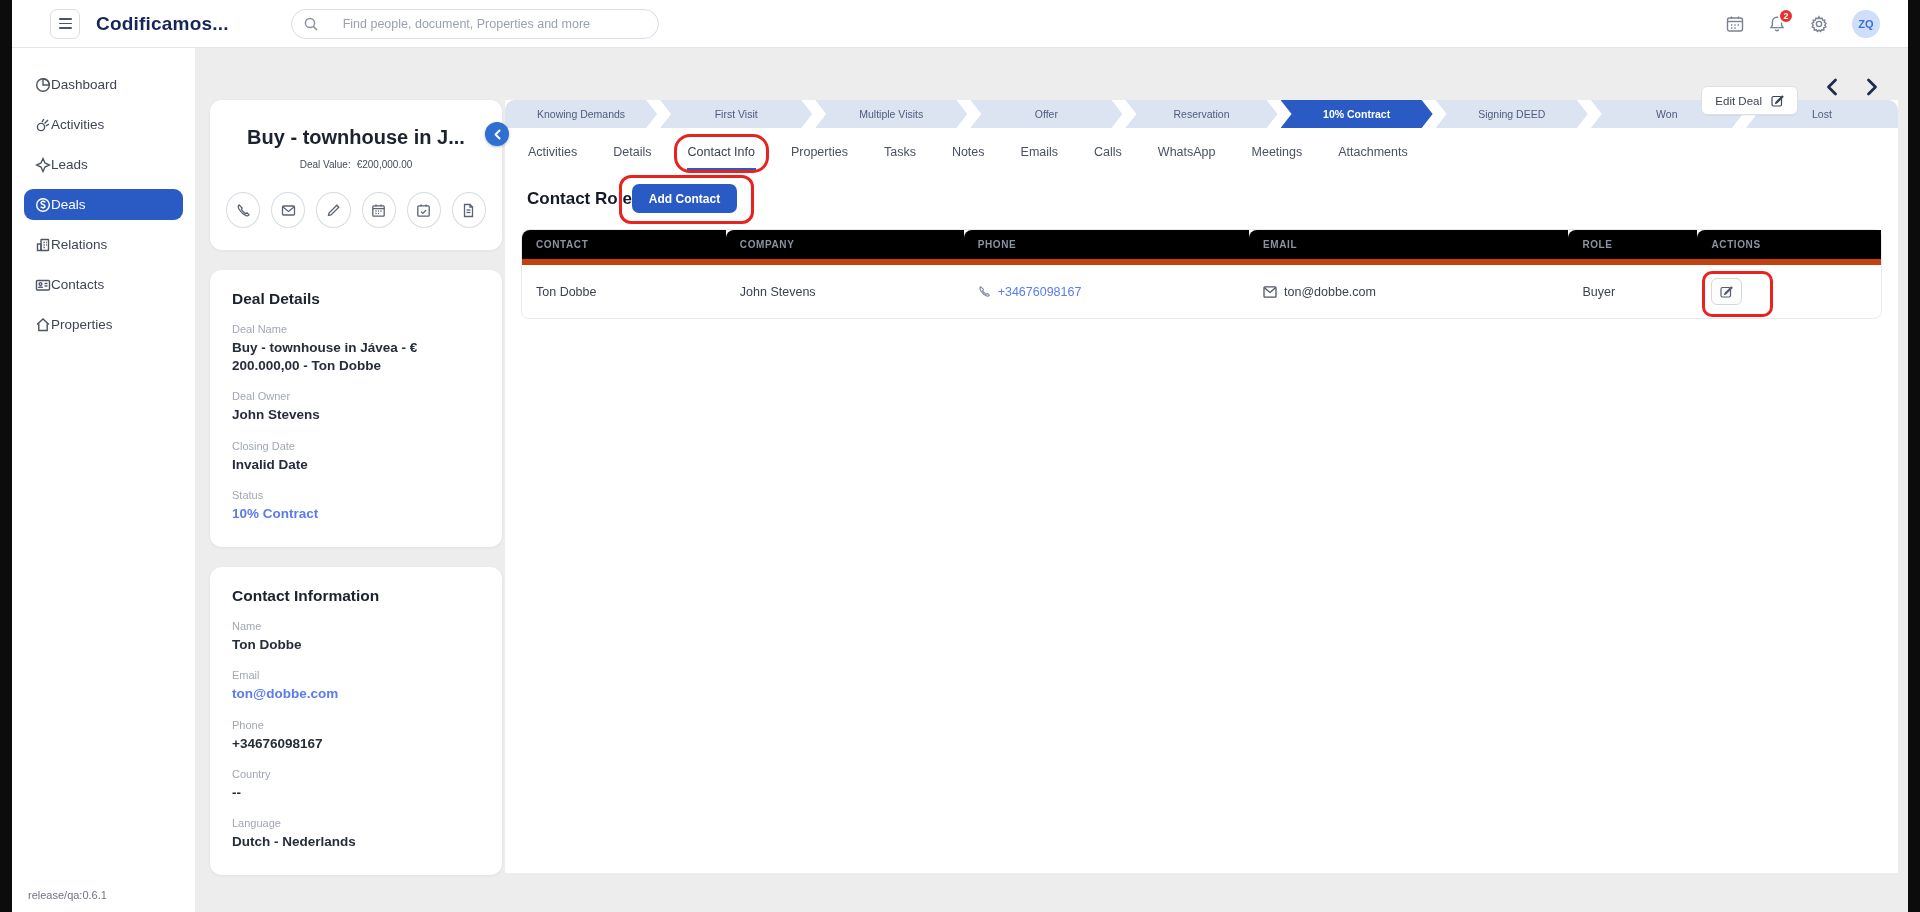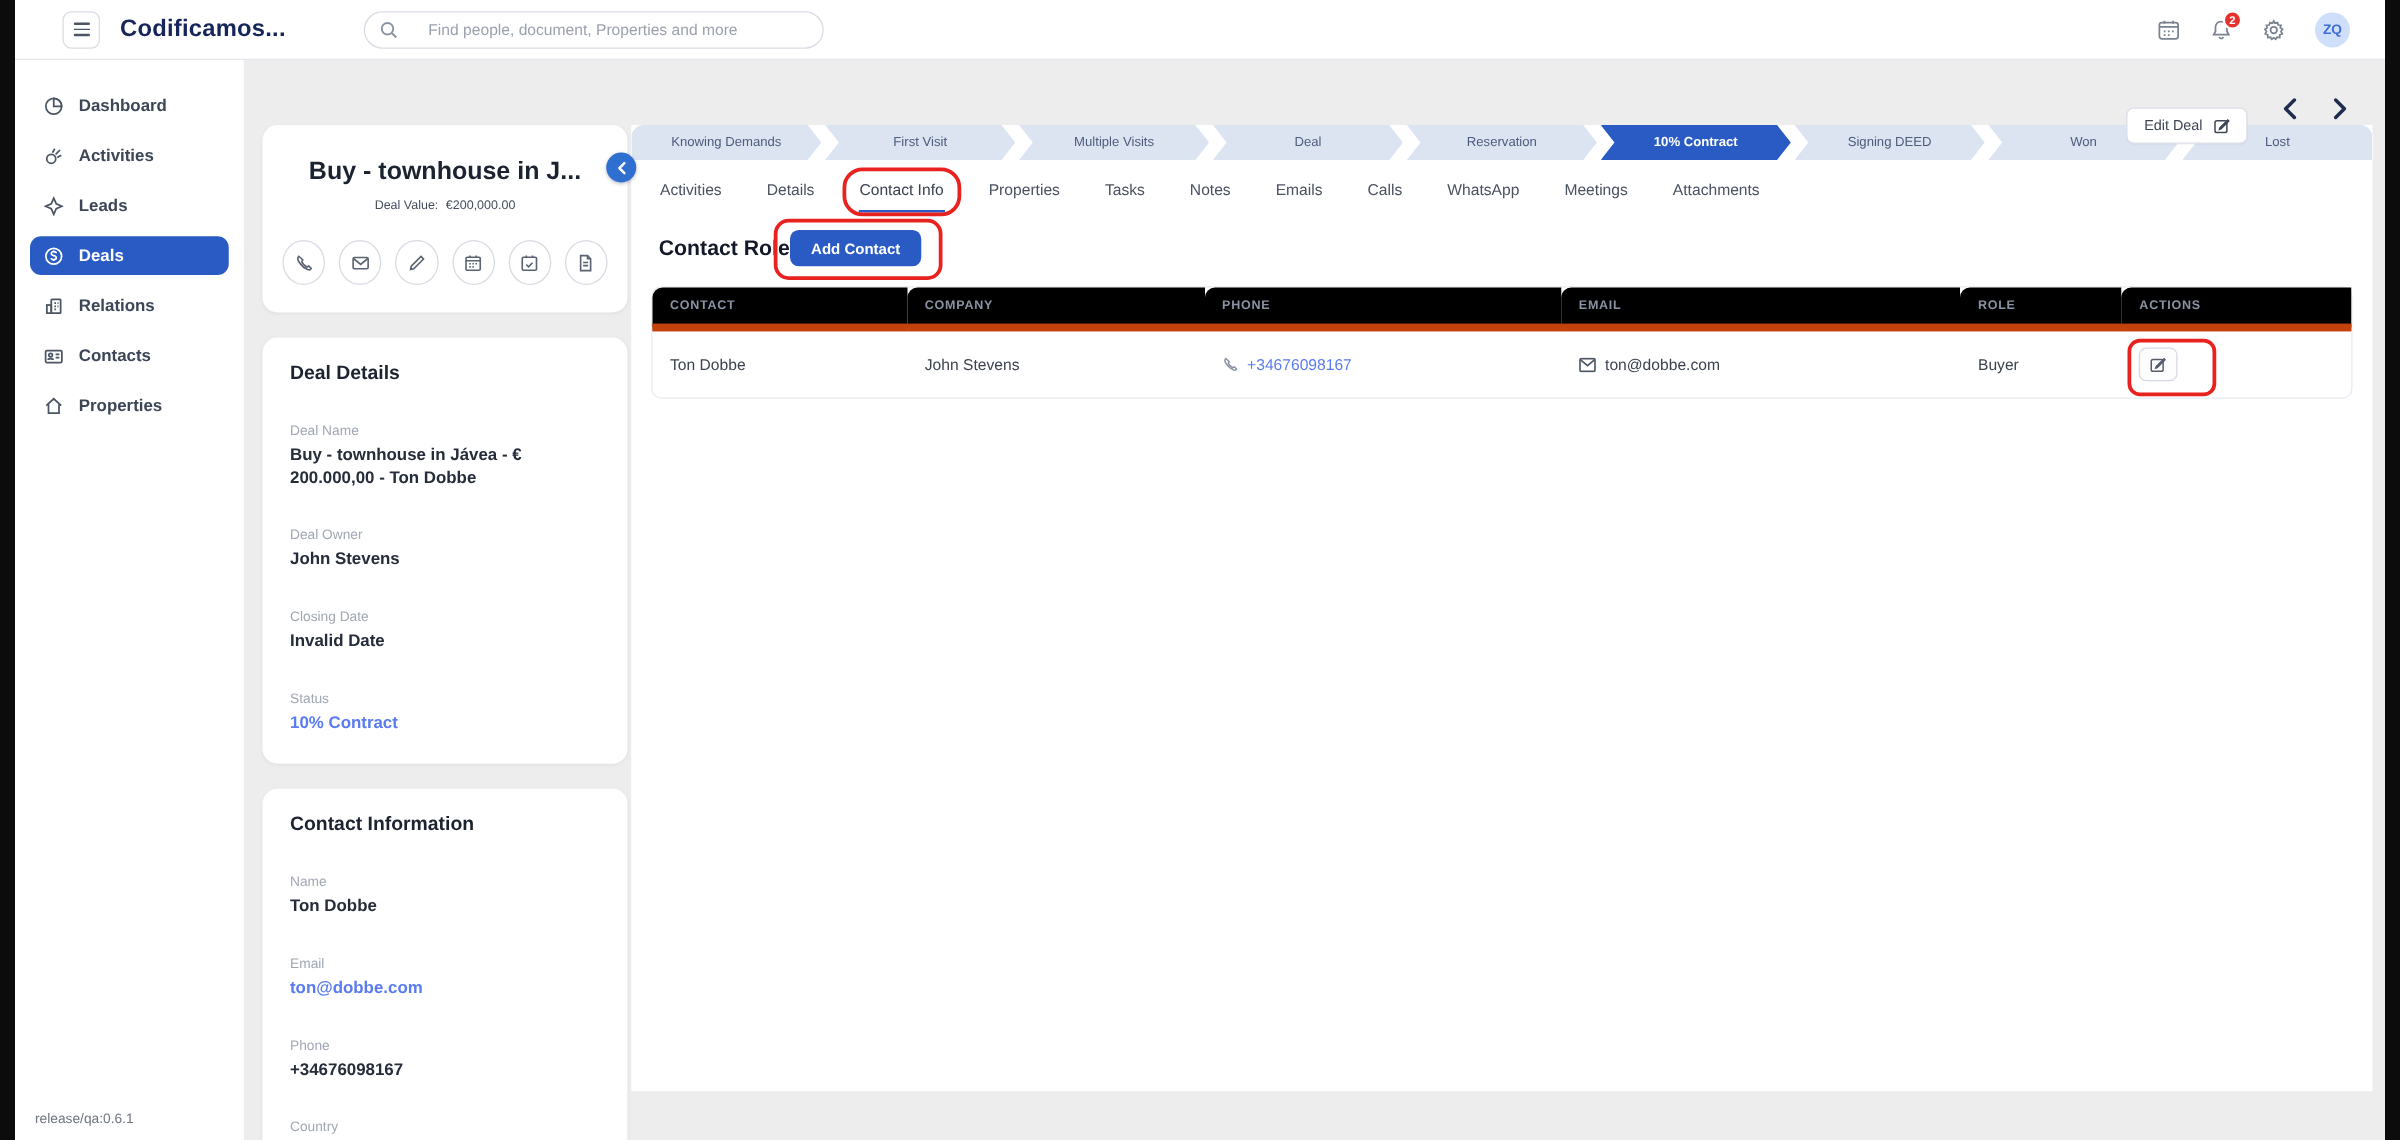--- a/index.html
+++ b/index.html
@@ -25,22 +25,22 @@
   .search input::placeholder{color:#9aa1ad;}
   .top-icons{margin-left:auto;display:flex;align-items:center;gap:24px;padding-right:10px;}
   .icon-btn{position:relative;display:flex;align-items:center;cursor:pointer;background:none;border:0;}
   .badge{position:absolute;top:-7px;right:-8px;min-width:16px;height:16px;background:#e5322d;border-radius:9px;
     border:2px solid #fff;color:#fff;font-size:9px;font-weight:700;display:flex;align-items:center;justify-content:center;padding:0 2px;}
   .avatar{width:28px;height:28px;border-radius:50%;background:#cfdffa;color:#3c6ed6;font-size:11px;font-weight:700;
     display:flex;align-items:center;justify-content:center;cursor:pointer;}
 
   
   .sidebar{position:absolute;left:12px;top:48px;bottom:0;width:184px;background:#fff;border-right:1px solid #ececf1;padding-top:12px;z-index:5;}
-  .nav-item{display:flex;align-items:center;gap:12px;height:31px;margin:9px 12px;padding:0 11px;border-radius:9px;
-    color:#3c4657;font-size:13.5px;font-weight:700;cursor:pointer;}
+  .nav-item{display:flex;align-items:center;height:31px;margin:9px 12px;padding:0 11px;border-radius:9px;
+    color:#3c4657;font-size:13.5px;font-weight:400;cursor:pointer;}
   .nav-item svg{flex:0 0 auto;stroke:#4b5563;}
   .nav-item.active{background:var(--primary);color:#fff;}
   .nav-item.active svg{stroke:#fff;}
   .release{position:absolute;bottom:11px;left:16px;font-size:11px;color:#6f7681;}
 
   
   .page-actions{position:absolute;top:58px;right:42px;display:flex;align-items:center;gap:28px;z-index:4;}
   .edit-deal-btn{height:29px;padding:0 13px;background:#fff;border:1px solid #dcdfe7;border-radius:6px;
     font-size:11.5px;color:#3d4454;display:flex;gap:9px;align-items:center;cursor:pointer;box-shadow:0 1px 1px rgba(20,30,60,.04);margin-top:28px;}
   .nav-arrow{background:none;border:0;cursor:pointer;display:flex;align-items:center;}
@@ -52,21 +52,21 @@
   .deal-title{font-size:20px;font-weight:700;color:#1c2330;white-space:nowrap;overflow:hidden;}
   .deal-value{margin-top:10px;font-size:10px;color:#444c5c;}
   .deal-value .lbl{margin-right:6px;}
   .quick-actions{margin-top:22px;display:flex;justify-content:center;gap:11px;}
   .act-circle{width:36px;height:36px;border:1px solid #d6dae2;border-radius:50%;background:#fff;
     display:flex;align-items:center;justify-content:center;cursor:pointer;}
   .collapse-btn{position:absolute;top:22px;right:-7px;width:24px;height:24px;background:#2f6fd0;border:0;border-radius:50%;
     display:flex;align-items:center;justify-content:center;cursor:pointer;box-shadow:0 1px 3px rgba(20,30,60,.3);}
   .detail-card{padding:20px 22px 24px;}
   .detail-card h3{font-size:15.5px;font-weight:700;color:#1b2230;margin-bottom:6px;}
-  .field{margin-top:31px;}
+  .field{margin-top:15px;}
   .f-label{font-size:11px;color:var(--muted);margin-bottom:4px;}
   .f-value{font-size:13.5px;font-weight:600;color:#262d3a;line-height:1.35;}
   .f-value.link{color:var(--link);}
 
   
   .panel{position:absolute;left:505px;right:22px;top:100px;bottom:39px;background:#fff;border-radius:1px;z-index:3;}
   .stages{display:flex;height:28px;background:#fff;border-top-left-radius:10px;border-top-right-radius:10px;overflow:hidden;}
   .stage{flex:1;display:flex;align-items:center;justify-content:center;font-size:10.5px;color:#4d5c7c;background:#dce4f2;
     margin-right:3px;cursor:pointer;white-space:nowrap;
     clip-path:polygon(0 0,calc(100% - 11px) 0,100% 50%,calc(100% - 11px) 100%,0 100%,11px 50%);}
@@ -336,21 +336,21 @@
     </div>
   </div>
 </div>
 
 <section class="panel">
 
   <div class="stages">
     <div class="stage first">Knowing Demands</div>
     <div class="stage">First Visit</div>
     <div class="stage">Multiple Visits</div>
-    <div class="stage">Deal</div>
+    <div class="stage">Offer</div>
     <div class="stage">Reservation</div>
     <div class="stage active">10% Contract</div>
     <div class="stage">Signing DEED</div>
     <div class="stage">Won</div>
     <div class="stage last">Lost</div>
   </div>
 
   <nav class="tabs">
     <div class="tab">Activities</div>
     <div class="tab">Details</div>

